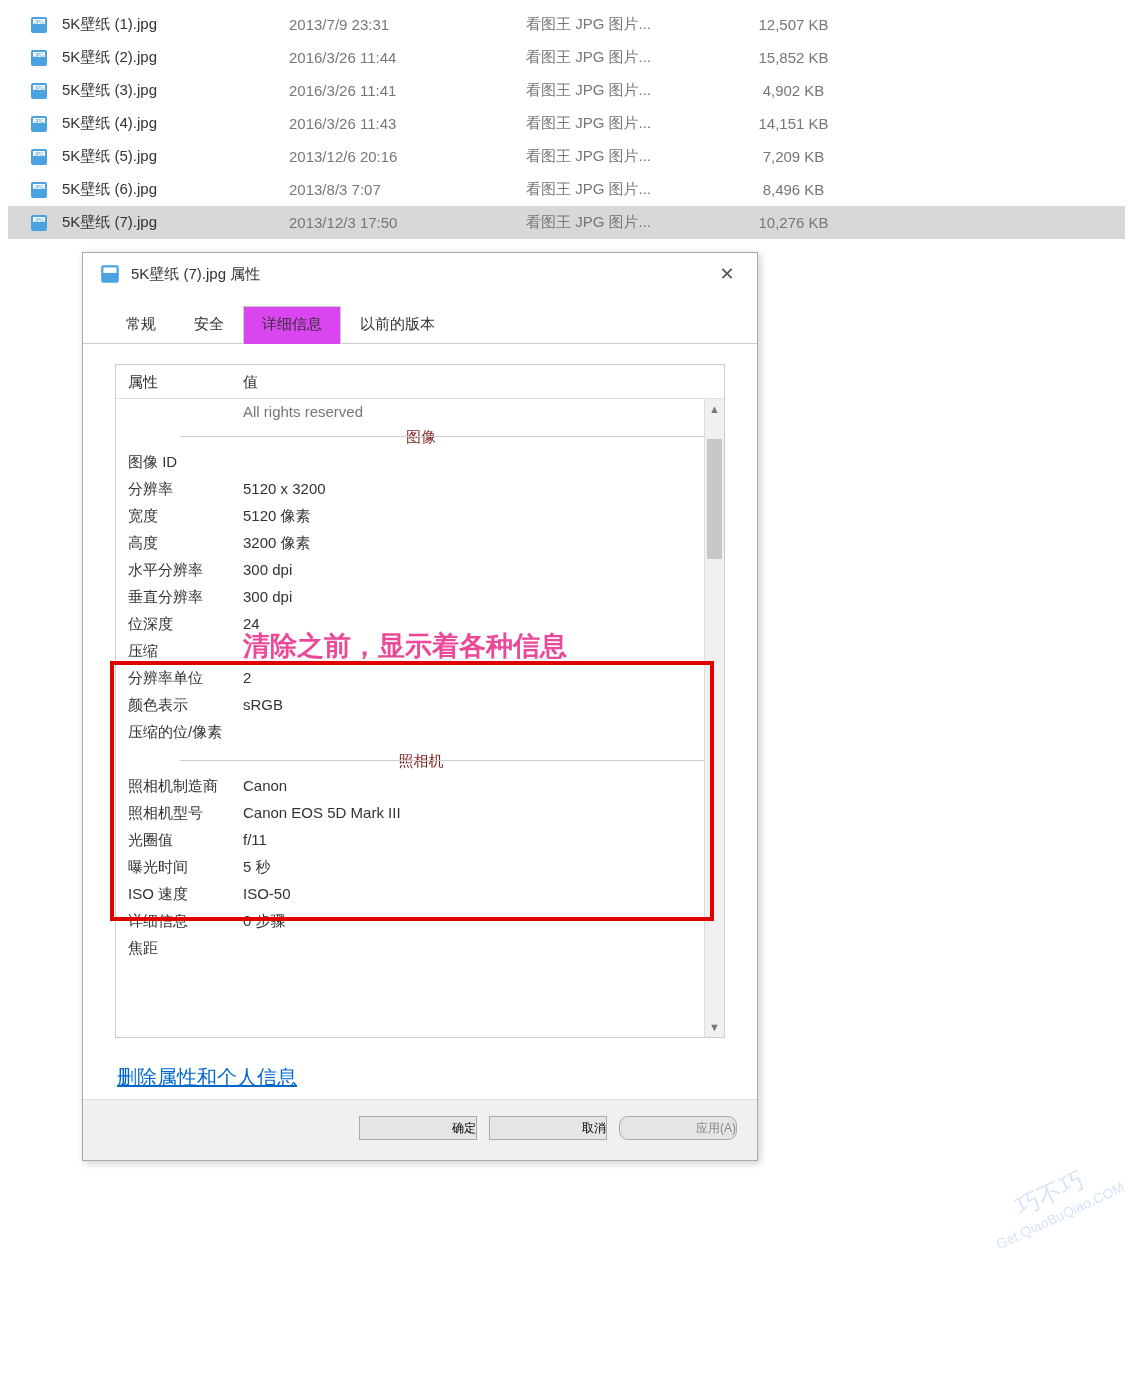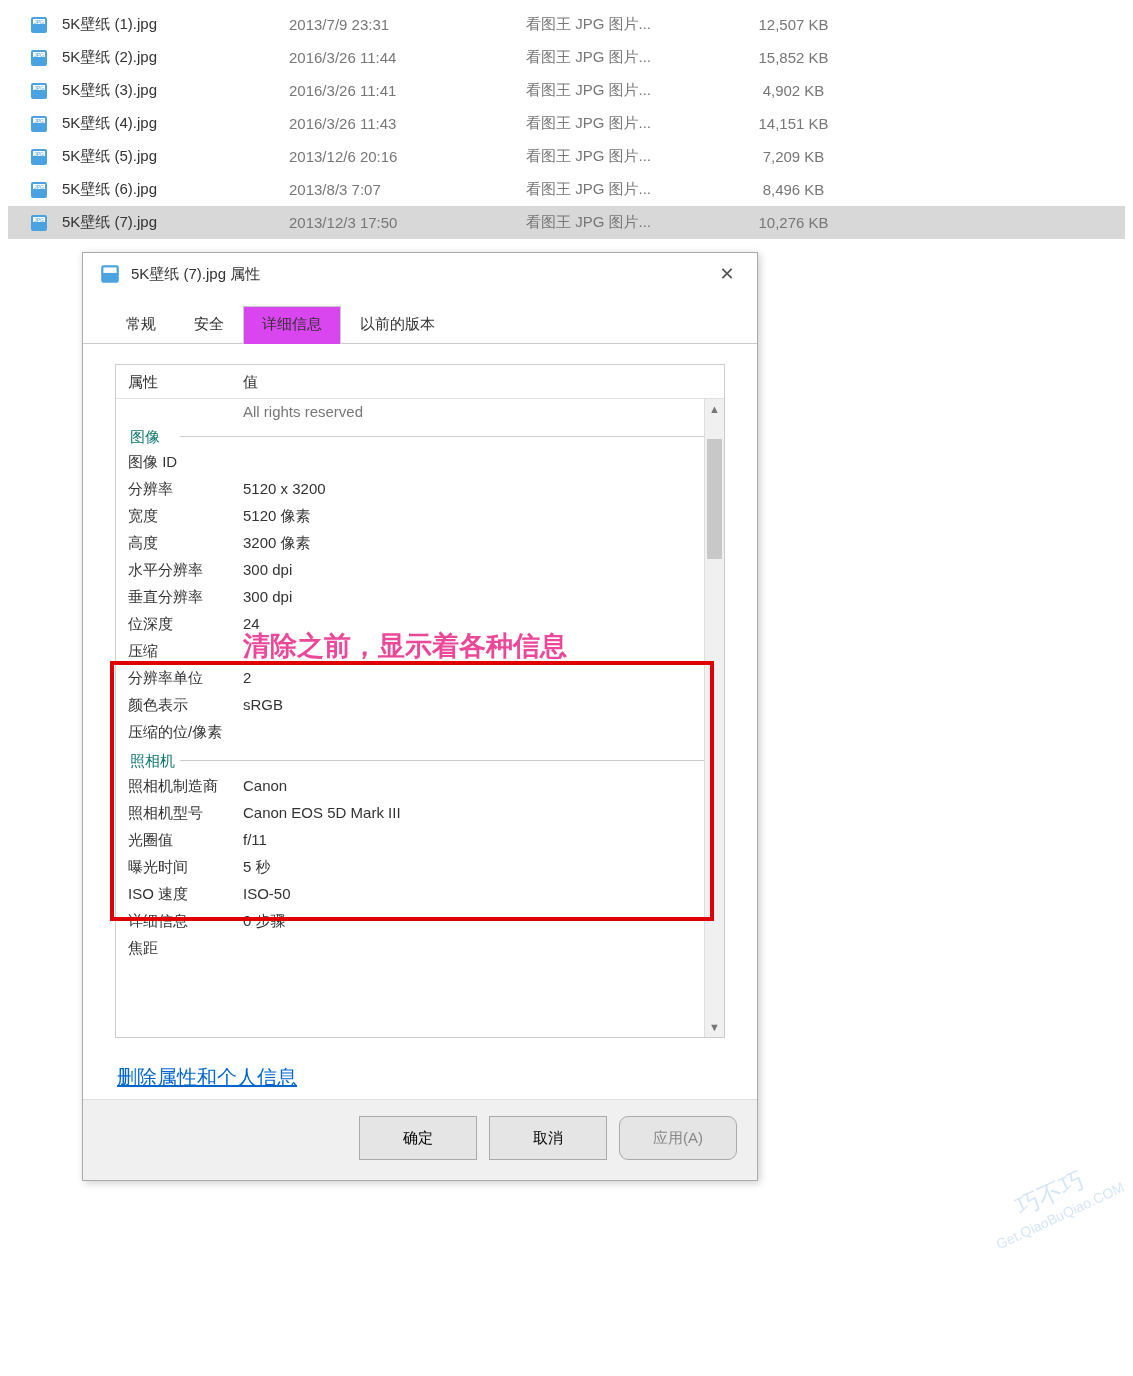--- a/index.html
+++ b/index.html
@@ -26,37 +26,37 @@
     .tab.active { border-color: #ccc; background: #d946ef; }
     
     .dialog-body { padding: 20px 32px 12px 32px; }
     .prop-container { border: 1px solid #ccc; position: relative; }
     .prop-header { display: flex; border-bottom: 1px solid #e0e0e0; padding: 8px 12px 6px 12px; }
     .prop-header .hprop { width: 115px; }
     .prop-content { height: 638px; overflow: hidden; padding: 2px 12px 8px 12px; position: relative; }
     .prop-row { display: flex; padding: 4px 0; font-size: 15px; }
     .prop-row .pname { width: 115px; color: #333; }
     .prop-row .pval { flex: 1; color: #333; }
-    .section-header { color: #0f766e; font-size: 15px; padding: 6px 0 2px 2px; position: relative; }
+    .section-header { color: #7f1d1d; font-size: 15px; padding: 6px 0 2px 2px; position: relative; text-align: center; }
     .section-header::after { content: ""; position: absolute; top: 50%; left: 52px; right: 0; height: 1px; background: #ccc; }
     .truncated { color: #777; padding: 2px 0; }
     
     .scrollbar-track { position: absolute; right: 0; top: 0; bottom: 0; width: 20px; background: #f0f0f0; border-left: 1px solid #ddd; }
     .scrollbar-thumb { position: absolute; left: 2px; right: 2px; top: 40px; height: 120px; background: #c8c8c8; }
     .scrollbar-arrow { position: absolute; left: 0; right: 0; height: 20px; display: flex; align-items: center; justify-content: center; color: #777; font-size: 11px; }
     .scrollbar-arrow.up { top: 0; }
     .scrollbar-arrow.down { bottom: 0; }
     
     .red-box { position: absolute; border: 4px solid #e00000; pointer-events: none; }
     .annot-text { position: absolute; color: #ec4899; font-weight: bold; font-size: 27px; pointer-events: none; text-shadow: -1px -1px 0 #fff, 1px -1px 0 #fff, -1px 1px 0 #fff, 1px 1px 0 #fff; }
     
     .remove-link { color: #0066cc; text-decoration: underline; cursor: pointer; padding: 14px 0 8px 34px; display: inline-block; font-size: 20px; }
     
     .dialog-buttons { display: flex; justify-content: flex-end; gap: 12px; padding: 16px 20px 20px 20px; background: #f0f0f0; border-top: 1px solid #ddd; }
-    .dlg-btn { width: 118px; height: 44px; border: 1px solid #aaa; background: #e5e5e5; cursor: pointer; font-size: 15px; font-family: inherit; }
+    .dlg-btn { width: 118px; height: 24px; border: 1px solid #aaa; background: #e5e5e5; cursor: pointer; font-size: 12px; font-family: inherit; text-align: right; }
     .dlg-btn.disabled { color: #888; cursor: default; border-radius: 9px; }
     
     .watermark { position: absolute; right: 10px; bottom: 150px; opacity: 0.25; transform: rotate(-25deg); color: #5599dd; font-size: 24px; pointer-events: none; line-height: 1.3; text-align: center; }
     .watermark .wm2 { font-size: 14px; }
   </style>
 </head>
 <body>
 
 <div class="file-list">
   <div class="file-row">

